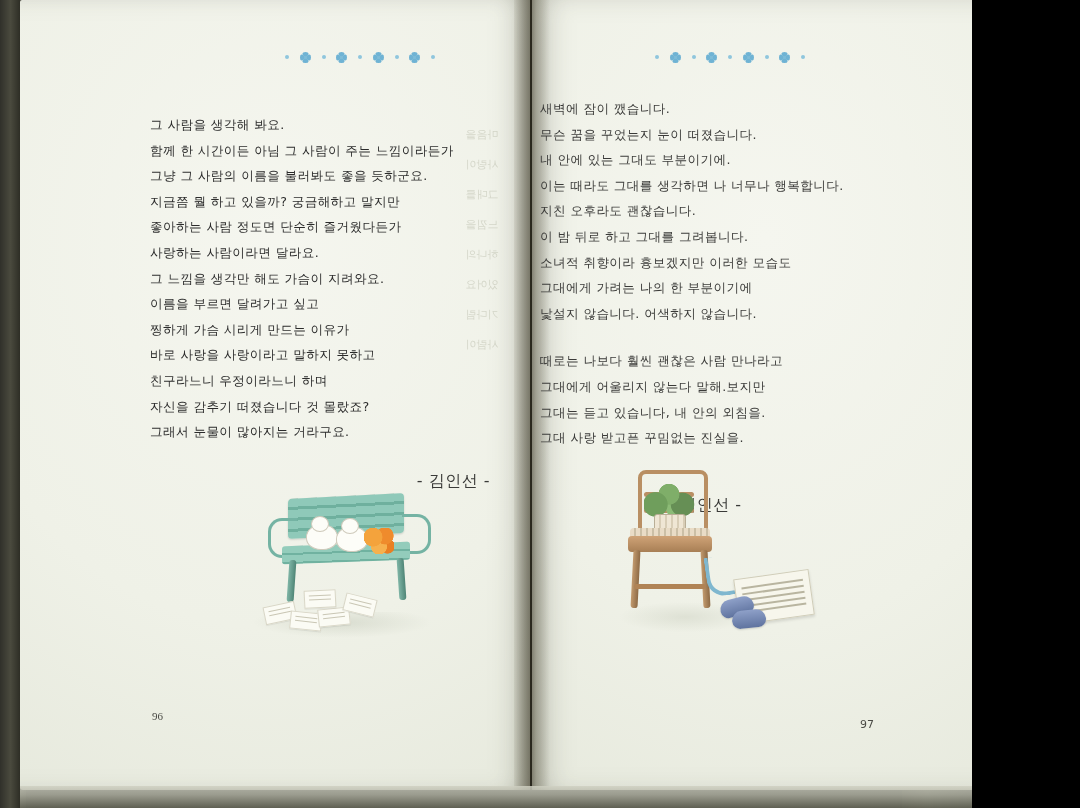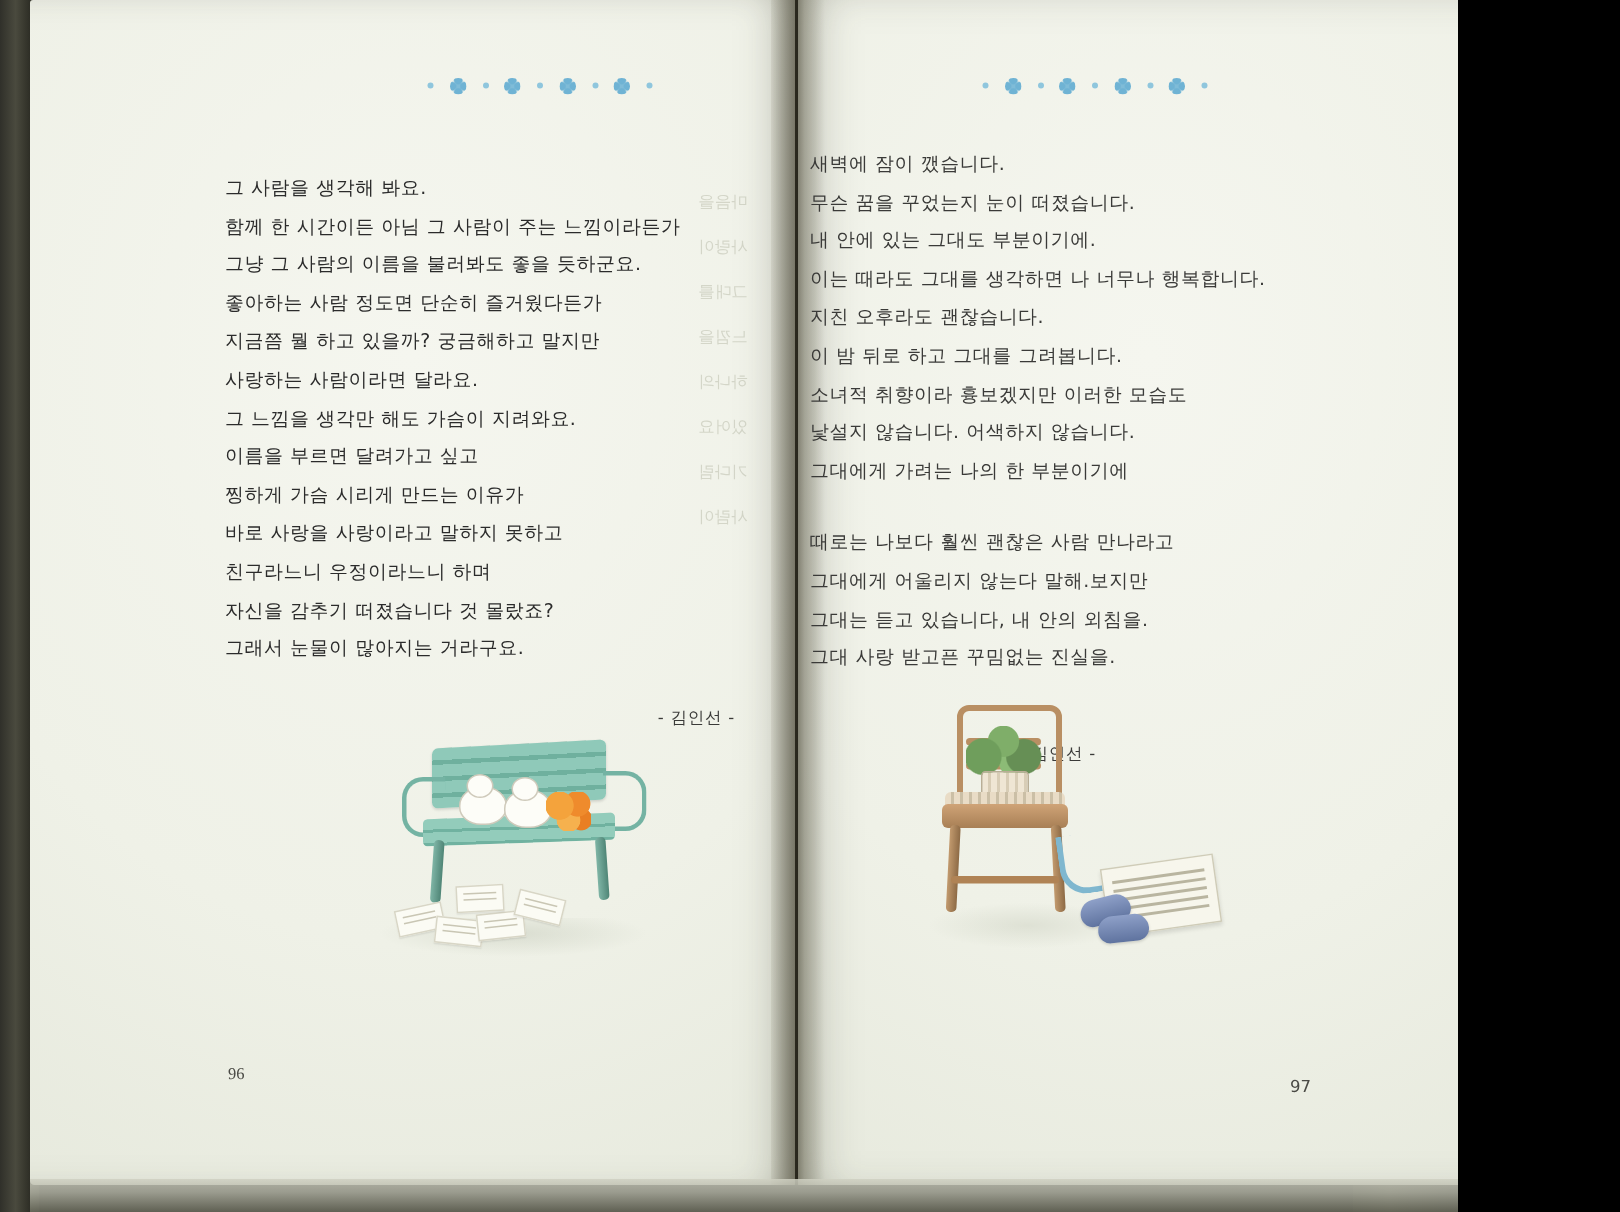--- a/index.html
+++ b/index.html
@@ -117,21 +117,21 @@
     white-space: pre;
   }
   .content-right .poem-line {
     color: #3a3a38;
   }
   .stanza-gap { height: 22px; }
   .byline {
     margin-top: 26px;
     text-align: right;
     font-family: "DejaVu Sans", sans-serif;
-    font-size: 11px;
+    font-size: 16px;
     color: #3a3a38;
     letter-spacing: .5px;
   }
   .byline-right {
     margin-top: 44px;
     text-align: center;
     padding-right: 10px;
   }
   
   .ornament {
@@ -446,43 +446,43 @@
       </div>
     </div>
 
     <div class="gutter"></div>
     <div class="right-pages"></div>
 
     <div class="content-left">
       <div class="poem-line">그 사람을 생각해 봐요.</div>
       <div class="poem-line">함께 한 시간이든 아님 그 사람이 주는 느낌이라든가</div>
       <div class="poem-line">그냥 그 사람의 이름을 불러봐도 좋을 듯하군요.</div>
+      <div class="poem-line">지금쯤 뭘 하고 있을까? 궁금해하고 말지만</div>
       <div class="poem-line">좋아하는 사람 정도면 단순히 즐거웠다든가</div>
-      <div class="poem-line">지금쯤 뭘 하고 있을까? 궁금해하고 말지만</div>
       <div class="poem-line">사랑하는 사람이라면 달라요.</div>
       <div class="poem-line">그 느낌을 생각만 해도 가슴이 지려와요.</div>
       <div class="poem-line">이름을 부르면 달려가고 싶고</div>
       <div class="poem-line">찡하게 가슴 시리게 만드는 이유가</div>
       <div class="poem-line">바로 사랑을 사랑이라고 말하지 못하고</div>
       <div class="poem-line">친구라느니 우정이라느니 하며</div>
       <div class="poem-line">자신을 감추기 떠졌습니다 것 몰랐죠?</div>
       <div class="poem-line">그래서 눈물이 많아지는 거라구요.</div>
       <div class="byline">- 김인선 -</div>
     </div>
 
     <div class="content-right">
       <div class="poem-line">새벽에 잠이 깼습니다.</div>
       <div class="poem-line">무슨 꿈을 꾸었는지 눈이 떠졌습니다.</div>
       <div class="poem-line">내 안에 있는 그대도 부분이기에.</div>
       <div class="poem-line">이는 때라도 그대를 생각하면 나 너무나 행복합니다.</div>
       <div class="poem-line">지친 오후라도 괜찮습니다.</div>
       <div class="poem-line">이 밤 뒤로 하고 그대를 그려봅니다.</div>
       <div class="poem-line">소녀적 취향이라 흉보겠지만 이러한 모습도</div>
+      <div class="poem-line">그대에게 가려는 나의 한 부분이기에</div>
       <div class="poem-line">낯설지 않습니다. 어색하지 않습니다.</div>
-      <div class="poem-line">그대에게 가려는 나의 한 부분이기에</div>
       <div class="stanza-gap"></div>
       <div class="poem-line">때로는 나보다 훨씬 괜찮은 사람 만나라고</div>
       <div class="poem-line">그대에게 어울리지 않는다 말해.보지만</div>
       <div class="poem-line">그대는 듣고 있습니다, 내 안의 외침을.</div>
       <div class="poem-line">그대 사랑 받고픈 꾸밈없는 진실을.</div>
       <div class="byline byline-right">- 김인선 -</div>
     </div>
 
     <div class="showthrough">마음을
 사랑이

